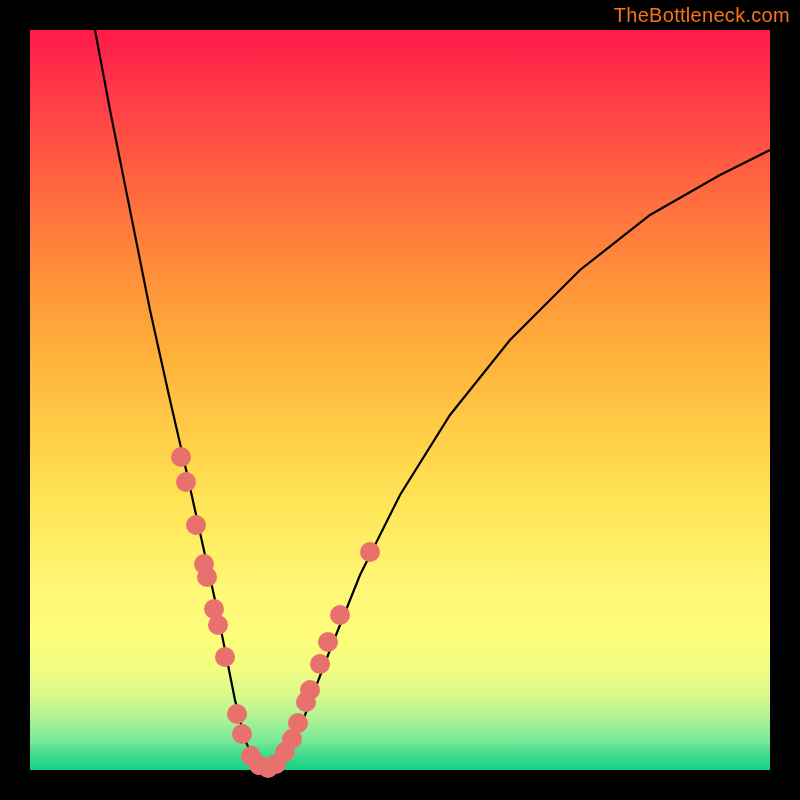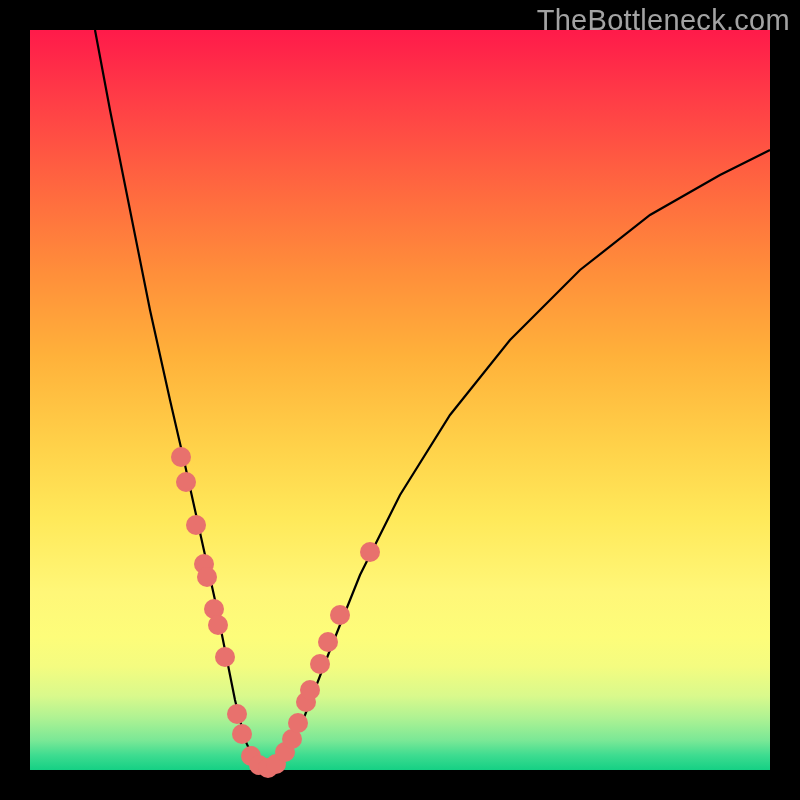--- a/index.html
+++ b/index.html
@@ -41,22 +41,22 @@
       #aef293 93%,
       #7ae896 96%,
       #3edc90 98%,
       #15d084 100%
     );
   }
   .watermark {
     position: absolute;
     top: 4px;
     right: 10px;
-    color: #a3a3a3;
-    font-size: 29px;
+    color: #f97316;
+    font-size: 20px;
     font-weight: 500;
     letter-spacing: 0.3px;
     user-select: none;
   }
   svg.curve {
     position: absolute;
     left: 0;
     top: 0;
     width: 740px;
     height: 740px;

